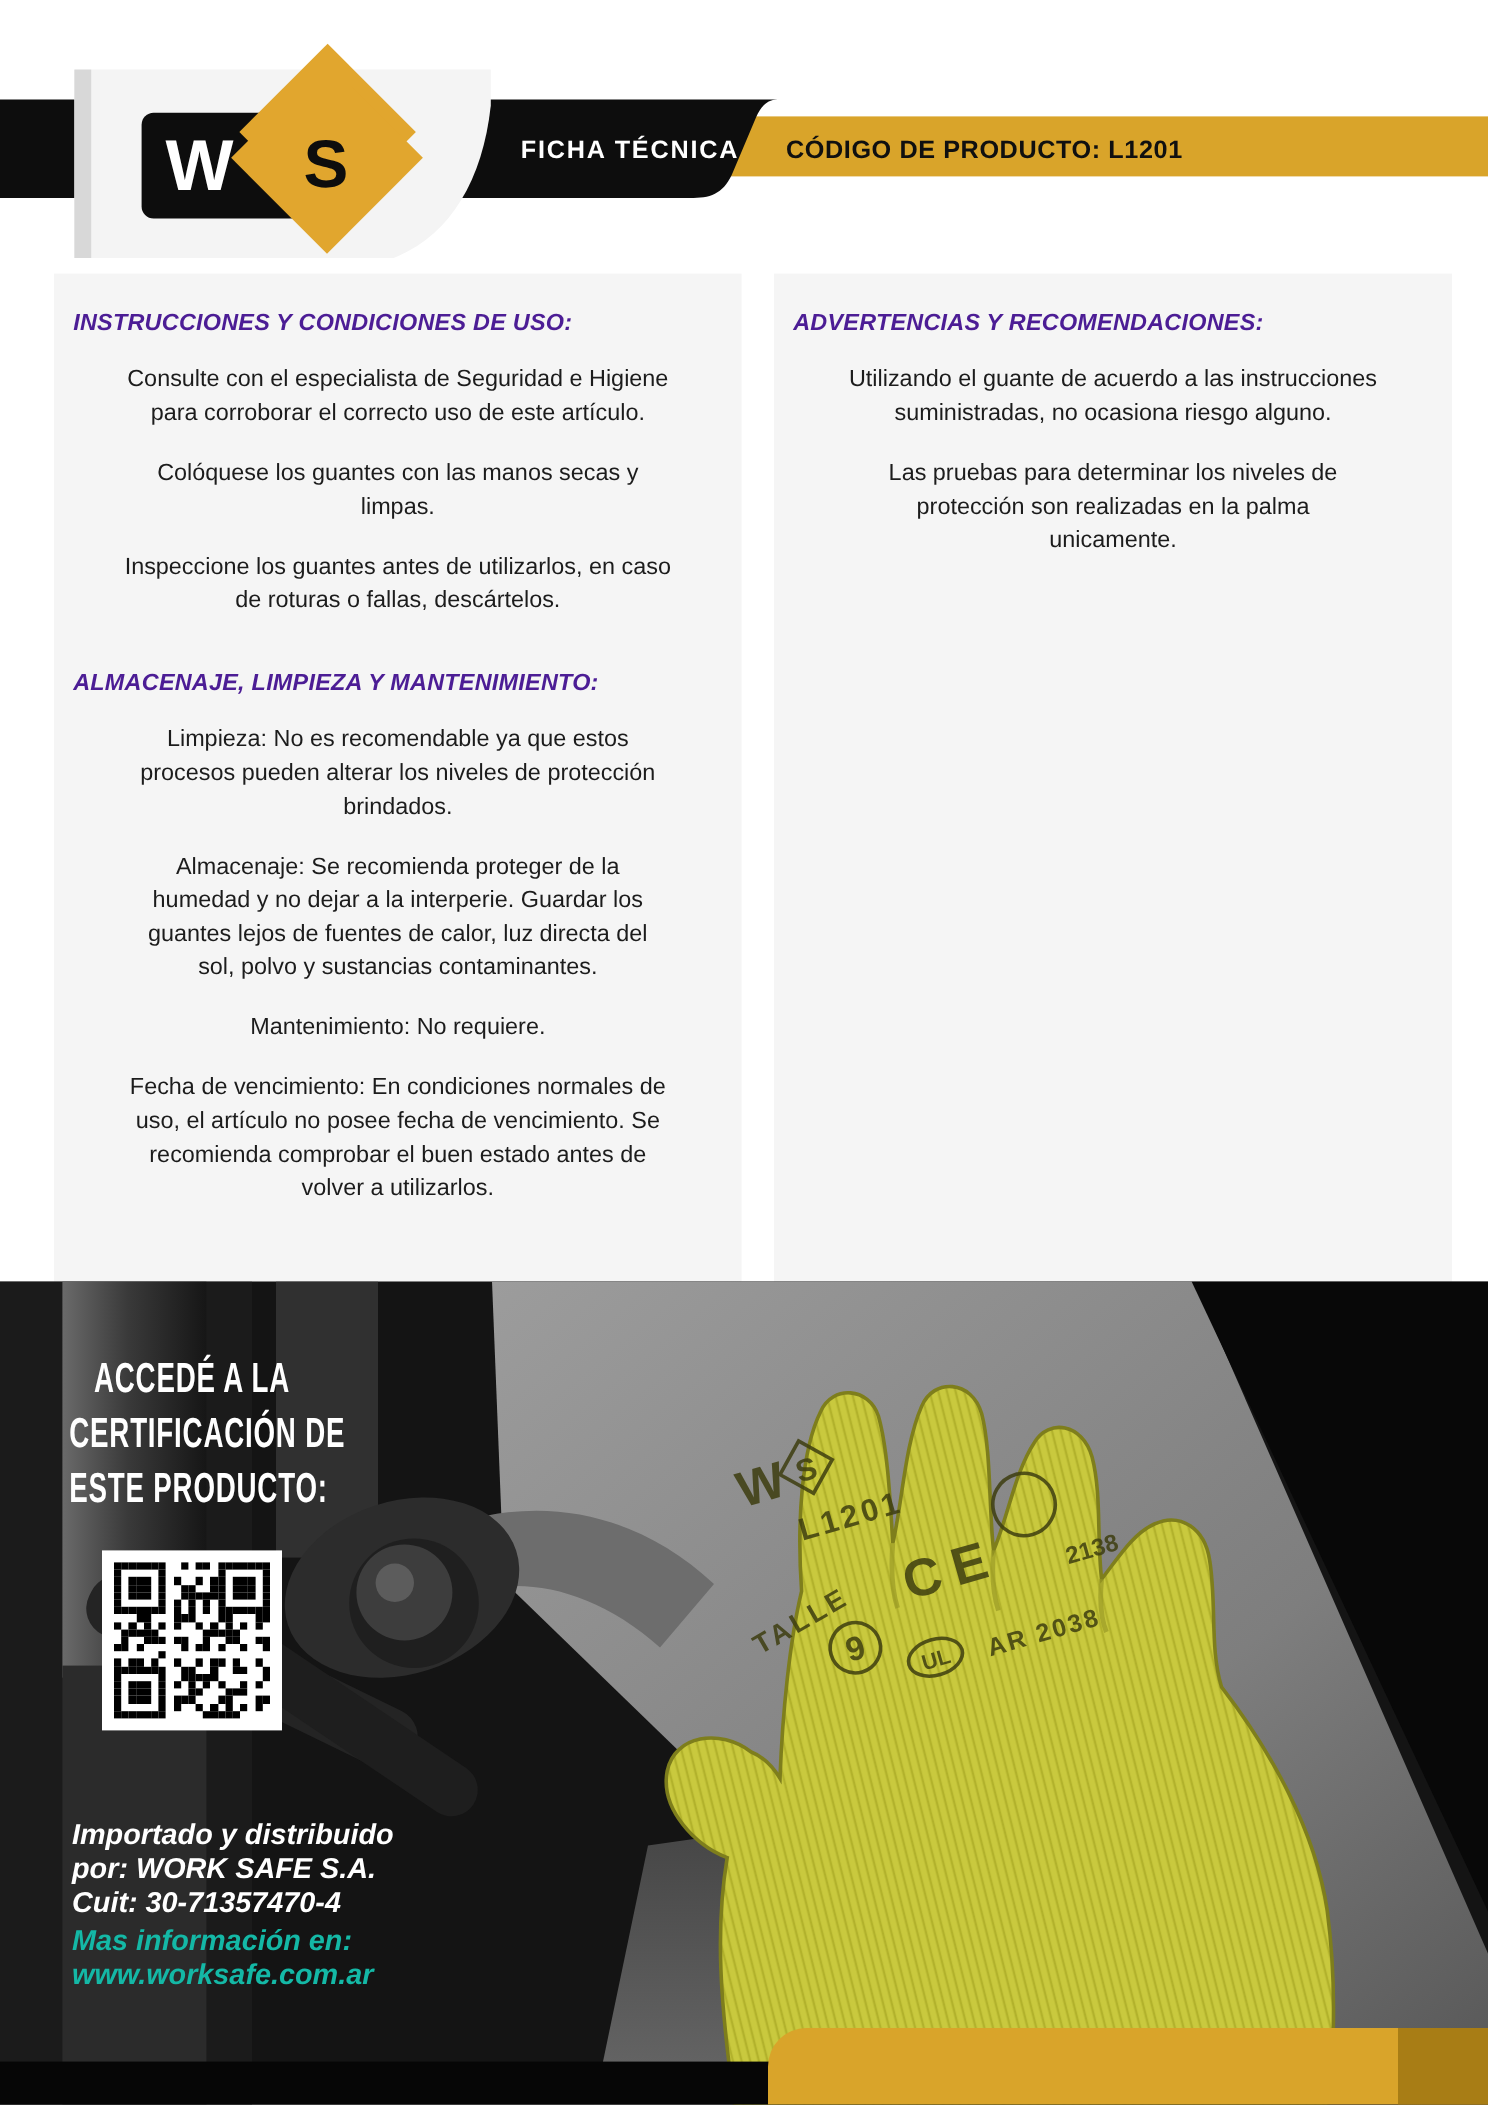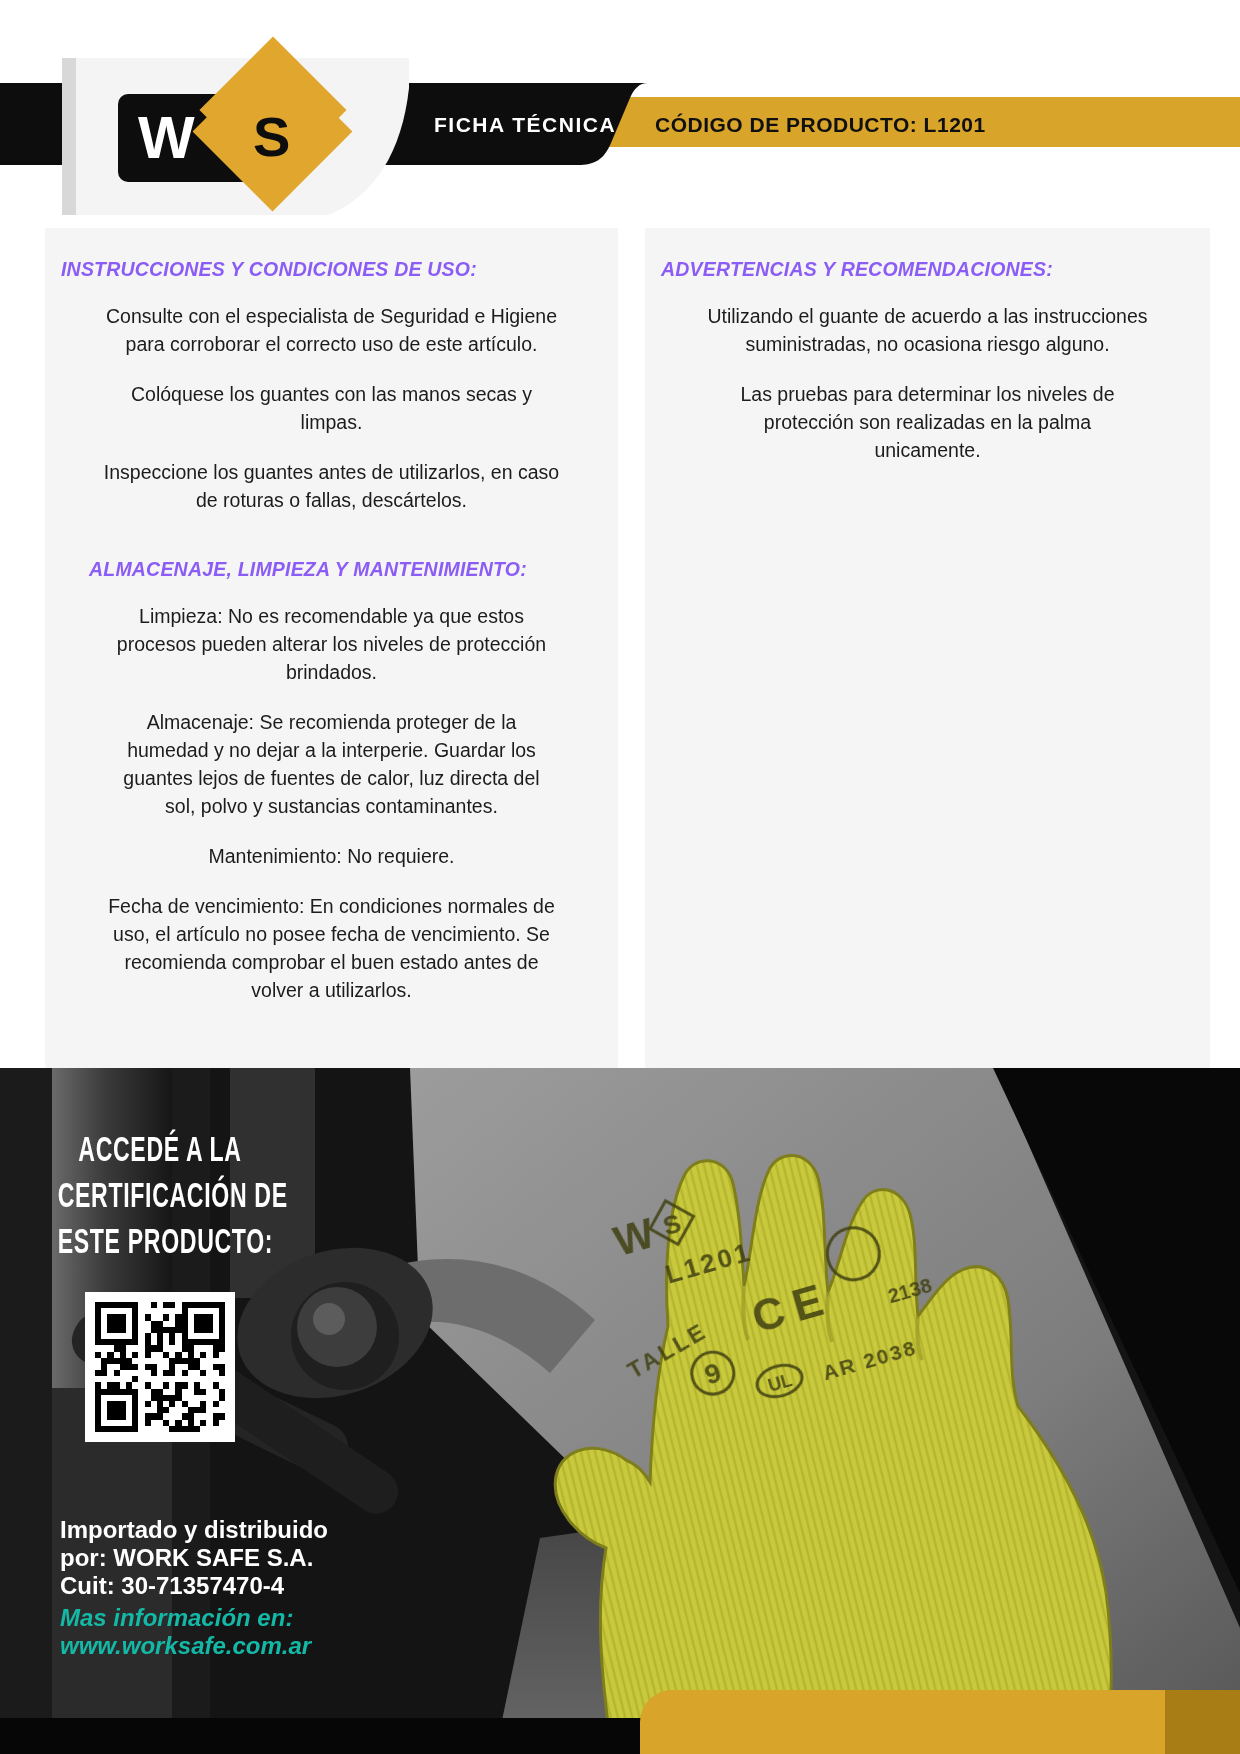--- a/index.html
+++ b/index.html
@@ -7,36 +7,36 @@
         font-family:"Liberation Sans",sans-serif;color:#1f1f1f;}
   
   .header-svg{position:absolute;left:0;top:0;}
   .header-svg text{font-family:"Liberation Sans",sans-serif;}
   
   .panel{position:absolute;top:228px;height:840px;background:#f5f5f5;box-sizing:border-box;
          padding:30px 16px 0 16px;}
   .panel-left{left:45px;width:573px;}
   .panel-right{left:645px;width:565px;}
   .panel h3{margin:0 0 22px 0;font-size:19.5px;line-height:22px;font-style:italic;
-            font-weight:bold;color:#8b5cf6;letter-spacing:.2px;}
-  .panel h3.second{margin-top:44px;margin-left:28px;}
+            font-weight:bold;color:#4c1d95;letter-spacing:.2px;}
+  .panel h3.second{margin-top:44px;}
   .panel p{margin:0 0 22px 0;font-size:19.5px;line-height:28px;white-space:pre-line;color:#1c1c1c;text-align:center;}
   
   .photo{position:absolute;left:0;top:1068px;width:1240px;height:686px;background:#121212;}
   .photo-art{position:absolute;left:0;top:0;}
   .cert-head{position:absolute;left:5px;top:58px;width:310px;text-align:center;color:#ffffff;
              font-weight:bold;font-size:35px;line-height:46px;letter-spacing:1px;
              transform:scaleX(.66);transform-origin:50% 0;white-space:nowrap;}
   .qr-tile{position:absolute;left:85px;top:224px;width:150px;height:150px;background:#ffffff;
            box-sizing:border-box;padding:10px;}
   .qr{display:grid;width:130px;height:130px;grid-template-columns:repeat(21,1fr);
       grid-template-rows:repeat(21,1fr);background:#ffffff;}
   .qr i{display:block;}
   .qr i.b{background:#000000;}
-  .importer{position:absolute;left:60px;top:448px;color:#ffffff;font-weight:bold;
+  .importer{position:absolute;left:60px;top:448px;color:#ffffff;font-weight:bold;font-style:italic;
             font-size:24px;line-height:28px;white-space:pre-line;}
   .moreinfo{position:absolute;left:60px;top:536px;color:#14b8a6;font-weight:bold;font-style:italic;
             font-size:24px;line-height:28px;white-space:pre-line;}
   
   .bar-black{position:absolute;left:0;top:1718px;width:1240px;height:36px;background:#060606;}
   .bar-gold{position:absolute;left:640px;top:1690px;width:600px;height:64px;background:#D9A42A;
             border-top-left-radius:32px;}
   .bar-gold-dark{position:absolute;left:1165px;top:1690px;width:75px;height:64px;background:#A87D15;}
 </style>
 </head>

